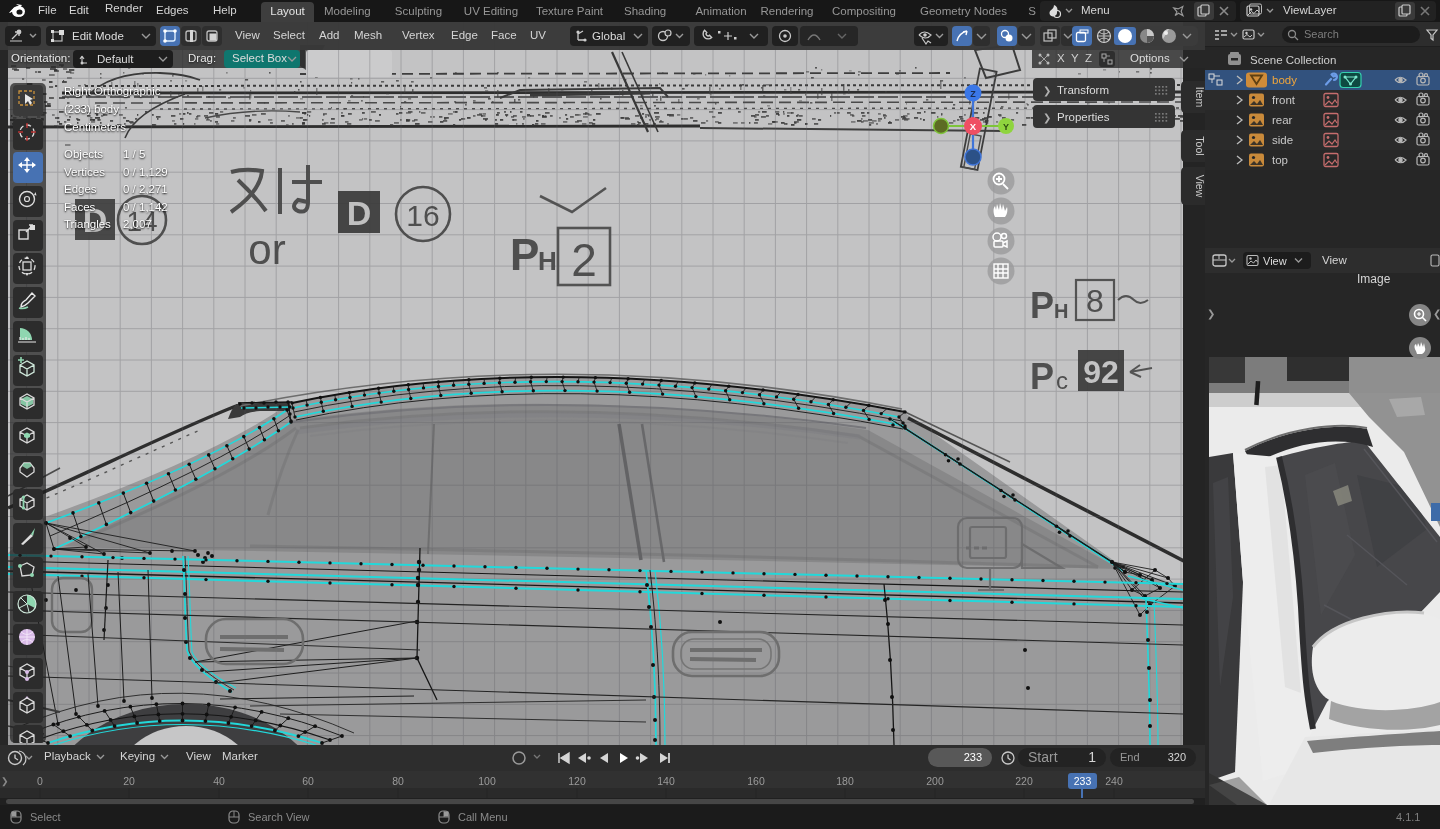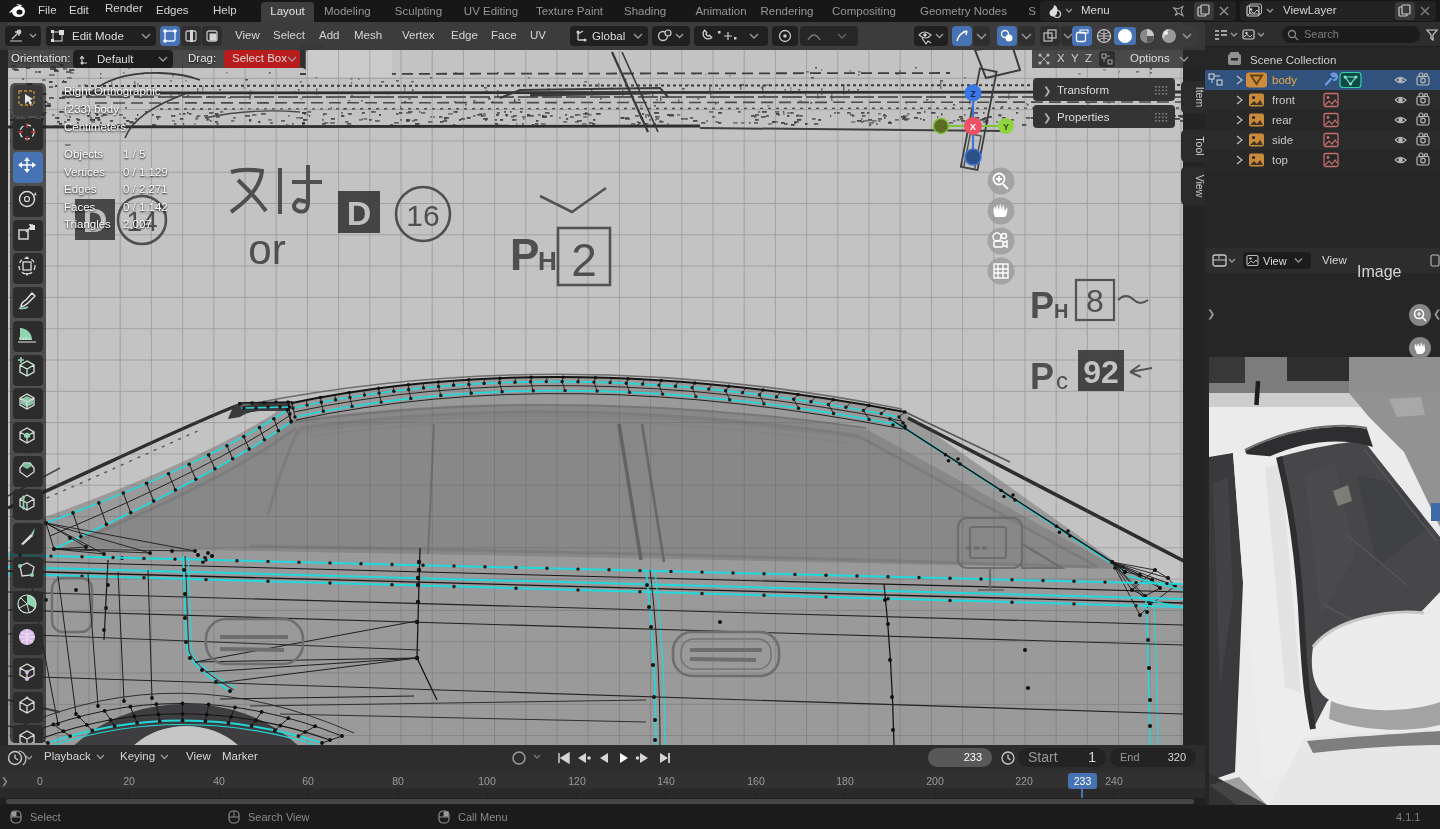--- a/index.html
+++ b/index.html
@@ -1559,21 +1559,21 @@
 <div class="abs" style="left:0;top:50px;width:1205px;height:18px;font-size:11.5px">
     <div class="abs" style="left:0;top:0;width:305px;height:18px;background:rgba(38,38,38,0.78)"></div>
     <span class="abs" style="left:11px;top:2px;color:#e8e8e8;text-shadow:0 1px 2px rgba(0,0,0,.7)">Orientation:</span>
     <div class="abs" style="left:73px;top:0px;width:100px;height:18px;background:#1d1d1d;border-radius:4px;"><svg width="100" height="18">
         <path d="M9,13 V6 M9,6 l-2,3 M9,6 l2,3 M9,13 l5,0" stroke="#c9c9c9" stroke-width="1.1" fill="none"></path>
         <circle cx="9" cy="13" r="1.5" fill="#ccc"></circle>
         <text x="24" y="13" font-size="11.5" fill="#dcdcdc" font-family="Liberation Sans,sans-serif">Default</text>
         <path d="M86,7 l4,4 4,-4" stroke="#9a9a9a" stroke-width="1.3" fill="none"></path>
       </svg></div>
     <span class="abs" style="left:188px;top:2px;color:#e8e8e8;text-shadow:0 1px 2px rgba(0,0,0,.7)">Drag:</span>
-    <div class="abs" style="left:224px;top:0px;width:76px;height:18px;background:#b91c1c;border-radius:4px;">
+    <div class="abs" style="left:224px;top:0px;width:76px;height:18px;background:#0f766e;border-radius:4px;">
       <span style="position:absolute;left:8px;top:2px;color:#dcdcdc">Select Box</span>
       <svg class="abs" style="left:62px;top:0" width="12" height="18">
         <path d="M2,7 l4,4 4,-4" stroke="#9a9a9a" stroke-width="1.3" fill="none"></path>
       </svg>
     </div>
     <div class="abs" style="left:1032px;top:0;width:173px;height:18px;background:rgba(38,38,38,0.78)"></div>
     <svg class="abs" style="left:1036px;top:1px" width="16" height="16">
       <circle cx="4" cy="4" r="1.5" fill="#bbb"></circle>
       <circle cx="12" cy="4" r="1.5" fill="#bbb"></circle>
       <circle cx="4" cy="12" r="1.5" fill="#bbb"></circle>
@@ -1831,21 +1831,21 @@
       <path d="M18,7 l3,3 3,-3" stroke="#999" stroke-width="1.3" fill="none"></path>
     </svg>
     <div class="abs" style="left:38px;top:4px;width:68px;height:17px;background:#1c1c1c;border-radius:4px"><svg width="68" height="17">
         <rect x="4" y="3.5" width="11" height="10" rx="1.5" fill="none" stroke="#bbb" stroke-width="1.1"></rect>
         <circle cx="7.5" cy="6.5" r="1.2" fill="#bbb"></circle>
         <path d="M5,12 l3,-3 2.5,2 2.5,-3 1.5,2" fill="none" stroke="#bbb"></path>
         <text x="20" y="12.5" font-size="11" fill="#dcdcdc" font-family="Liberation Sans,sans-serif">View</text>
         <path d="M52,6.5 l3.5,3.5 3.5,-3.5" stroke="#999" stroke-width="1.3" fill="none"></path>
       </svg></div>
     <span class="abs" style="left:117px;top:6px;color:#d5d5d5;font-size:11.5px">View</span>
-    <span class="abs" style="left:152px;top:15px;color:#d5d5d5;font-size:16px">Image</span>
+    <span class="abs" style="left:152px;top:24px;color:#d5d5d5;font-size:12px">Image</span>
     <svg class="abs" style="left:225px;top:4px" width="10" height="17">
       <rect x="1" y="3" width="8" height="11" rx="1.5" fill="none" stroke="#bbb" stroke-width="1.1"></rect>
     </svg>
     <svg class="abs" style="left:4px;top:109px" width="231" height="448" viewBox="0 0 231 448">
       <rect width="231" height="448" fill="#7c7c7c"></rect>
       <rect x="0" y="0" width="36" height="26" fill="#383838"></rect>
       <rect x="78" y="0" width="62" height="24" fill="#2f2f2f"></rect>
       <rect x="140" y="0" width="91" height="36" fill="#8f8f8f"></rect>
       <rect x="0" y="36" width="231" height="19" fill="#cdcdcd"></rect>
       <rect x="0" y="50" width="231" height="398" fill="#ebebeb"></rect>

